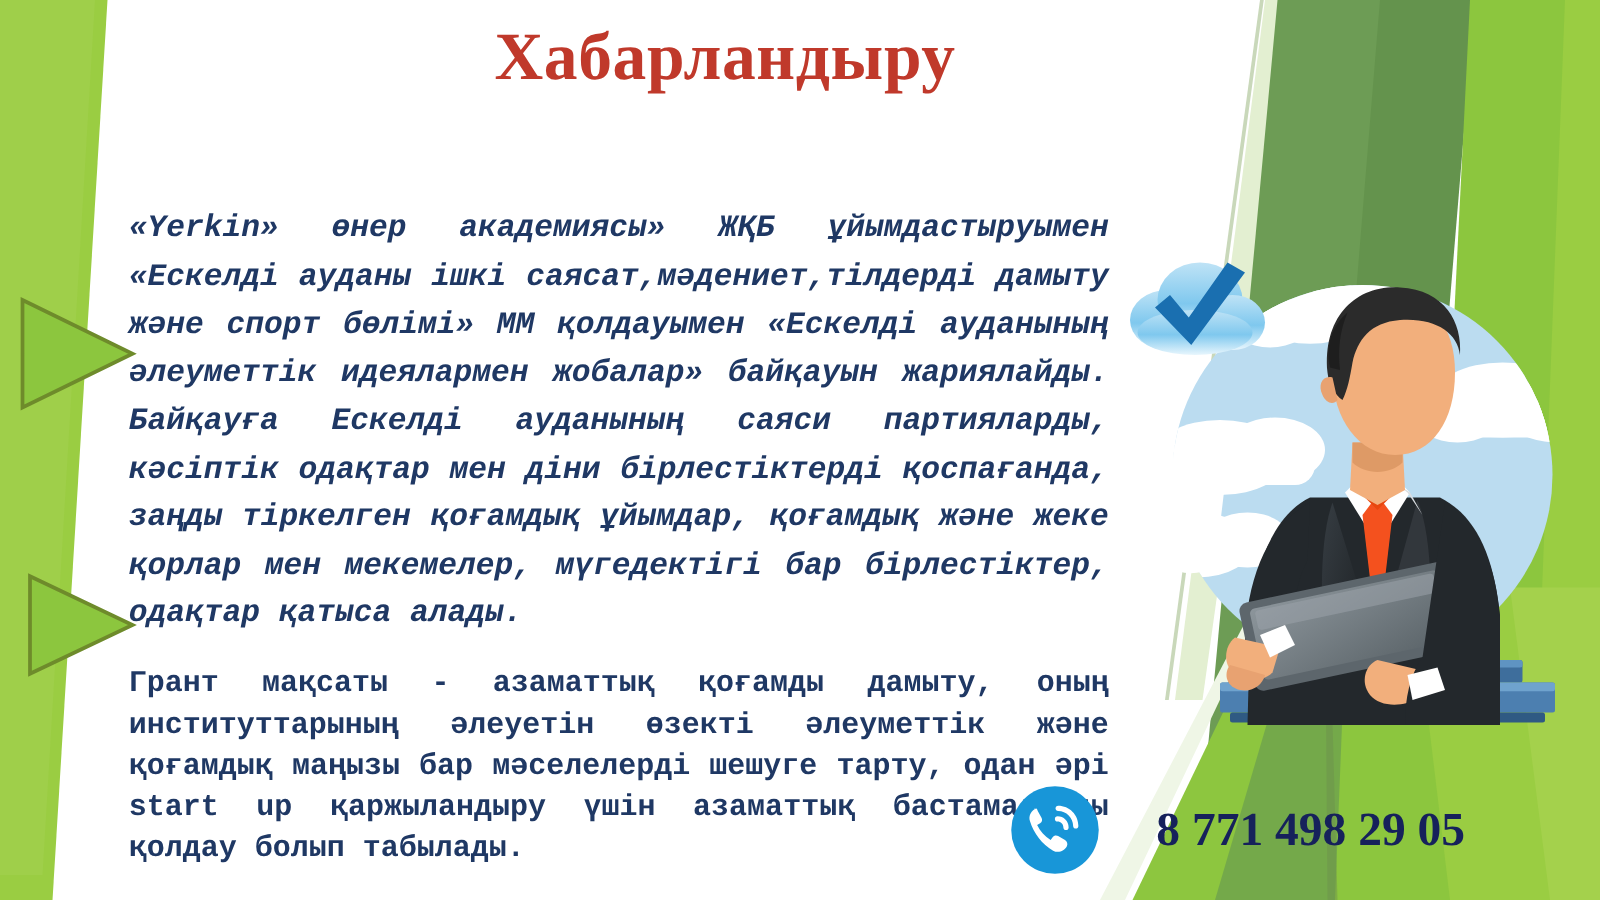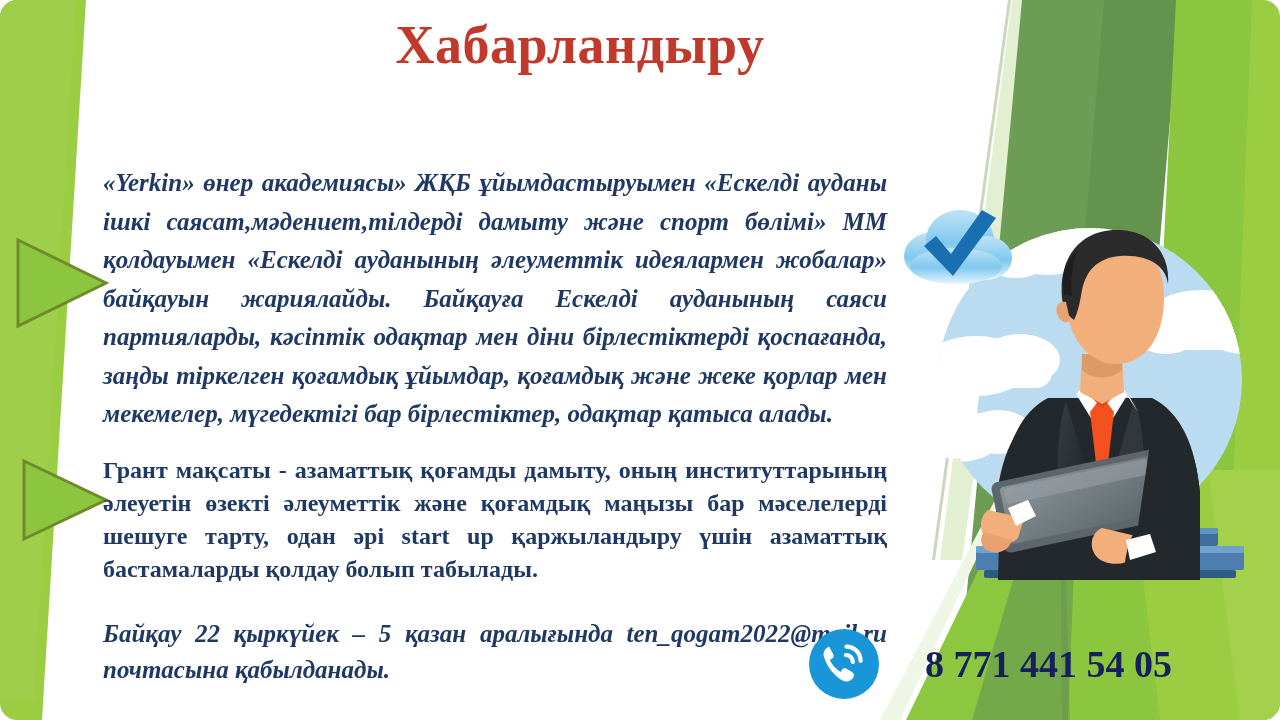--- a/index.html
+++ b/index.html
@@ -8,21 +8,20 @@
     padding: 0;
     background: #ffffff;
   }
   #slide {
     position: relative;
     width: 1280px;
     height: 720px;
     overflow: hidden;
     background: #ffffff;
     font-family: "Liberation Serif", "DejaVu Serif", serif;
-    border-radius: 17px;
   }
   .bg-layer {
     position: absolute;
     inset: 0;
     width: 1280px;
     height: 720px;
   }
 
   
   #title {
@@ -44,20 +43,21 @@
     position: absolute;
     left: 103px;
     top: 164px;
     width: 784px;
     color: #1F3864;
   }
   .para {
     margin: 0;
     text-align: justify;
     text-justify: inter-word;
+    font-family: Liberation Mono, monospace;
   }
   .para.italic {
     font-style: italic;
     font-weight: bold;
     font-size: 25px;
     line-height: 38.5px;
   }
   .para.upright {
     font-style: normal;
     font-weight: bold;
@@ -294,16 +294,16 @@
         <circle cx="36" cy="36" r="35" fill="#1896D8"></circle>
         <g fill="#ffffff">
           <path d="M21.5,18.5 c-4.5,1.5 -7,6 -5.5,10.5 c3,9.5 9.5,18.5 18.5,23.5 c4,2.2 9,0.5 11,-3.5 c0.9,-1.8 0.2,-4 -1.5,-5 l-5.5,-3.2 c-1.5,-0.9 -3.4,-0.5 -4.4,0.9 l-1.6,2.2 c-4.6,-2.9 -8.4,-7 -10.8,-11.9 l2.4,-1.4 c1.5,-0.9 2,-2.8 1.2,-4.3 l-3.1,-5.6 c-0.2,-1.6 -1.7,-2.6 -3.2,-2.2 z"></path>
           <path d="M38.5,16.5 c-1.2,0 -2.1,1 -2.1,2.1 c0,1.2 0.9,2.1 2.1,2.1 c6.6,0 12,5.4 12,12 c0,1.2 1,2.1 2.1,2.1 c1.2,0 2.1,-0.9 2.1,-2.1 c0,-9 -7.2,-16.2 -16.2,-16.2 z"></path>
           <path d="M38,25 c-1.2,0 -2.1,0.9 -2.1,2.1 c0,1.2 0.9,2.1 2.1,2.1 c2.6,0 4.7,2.1 4.7,4.7 c0,1.2 1,2.1 2.1,2.1 c1.2,0 2.1,-0.9 2.1,-2.1 c0,-5 -4,-8.9 -8.9,-8.9 z"></path>
           <path d="M38.2,34.5 c-1.2,0 -2.1,0.9 -2.1,2.1 c0,1.1 0.9,2.1 2.1,2.1 c1.2,0 2.1,-1 2.1,-2.1 c0,-1.2 -0.9,-2.1 -2.1,-2.1 z" opacity="0"></path>
           <path d="M41,38.5 c-0.9,0.7 -1.1,2 -0.4,2.9 c1,1.4 3,1.6 4.3,0.5 c0.9,-0.8 1,-2.1 0.2,-3 c-0.8,-1 -2.2,-1.1 -3.1,-0.4 z" opacity="0"></path>
         </g>
       </svg>
     </div>
-    <div id="phone-number">8 771 441 54 05</div>
+    <div id="phone-number">8 771 498 29 05</div>
   </div>
 
 </div>
 
 </body></html>

